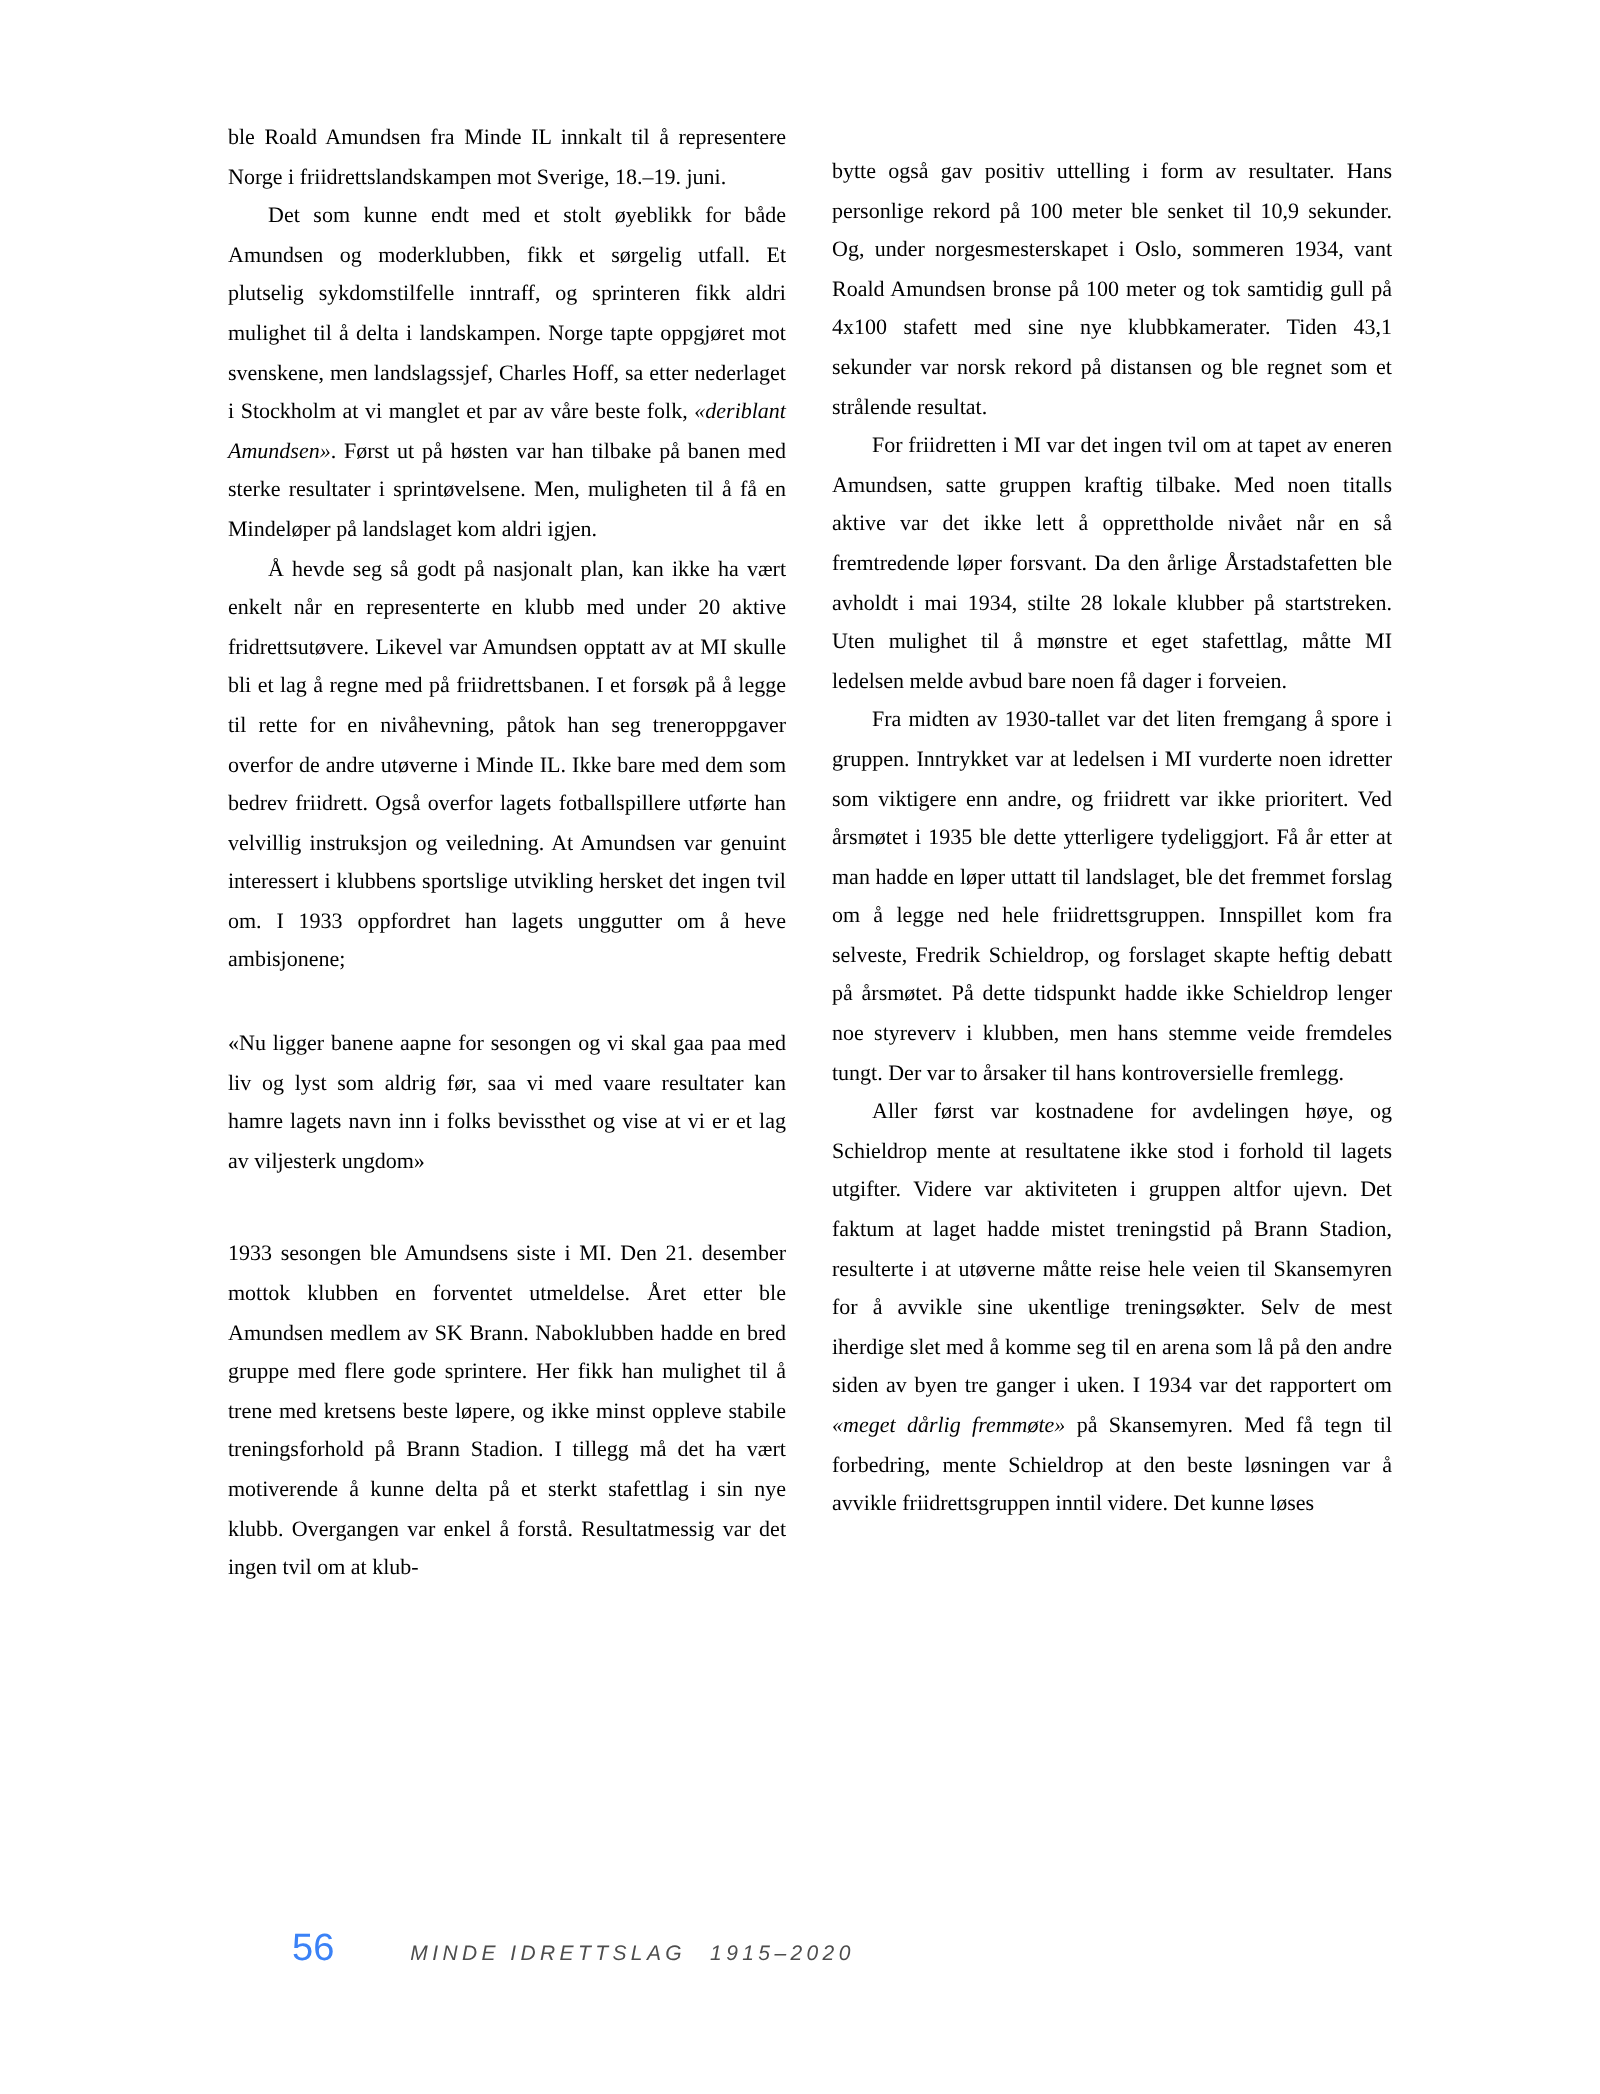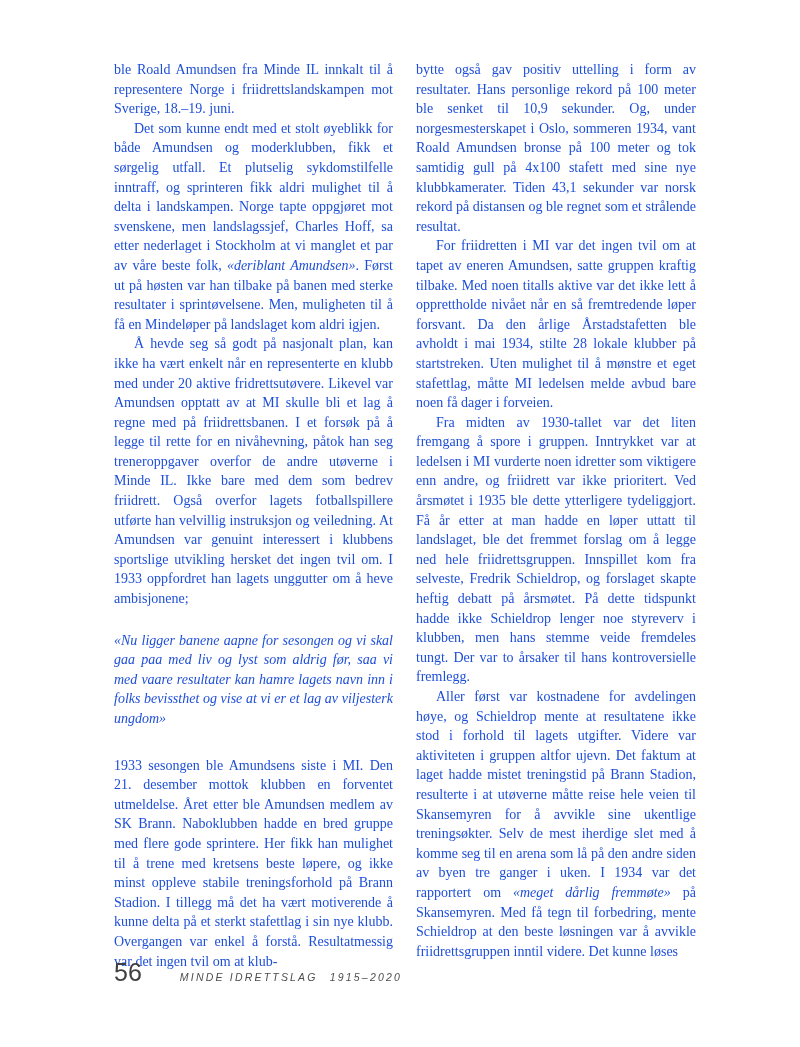--- a/index.html
+++ b/index.html
@@ -11,45 +11,45 @@
     position: relative;
     width: 800px;
     height: 1047px;
     background: #ffffff;
     overflow: hidden;
     font-family: "Liberation Serif", "DejaVu Serif", serif;
   }
   .column {
     position: absolute;
     top: 60px;
-    color: #1d4ed8;
-    font-size: 14px;
+    color: #000000;
+    font-size: 11px;
     line-height: 19.6px;
     text-align: justify;
   }
   #left-col  { left: 114px; width: 279px; }
-  #right-col { left: 416px; width: 280px; }
+  #right-col { left: 416px; width: 280px; margin-top: 17px; }
   .column p { margin: 0; }
   .column p.indent { text-indent: 20px; }
   .block-quote {
-    font-style: italic;
     margin: 22px 0 27px 0 !important;
   }
   .inline-italic { font-style: italic; }
   #footer {
     position: absolute;
     left: 114px;
     top: 951px;
     display: flex;
     align-items: baseline;
     font-family: "Liberation Sans", "DejaVu Sans", sans-serif;
   }
   .page-number {
-    font-size: 25px;
-    color: #404040;
+    font-size: 19px;
+    color: #3b82f6;
+    margin-left: 32px;
   }
   .book-title, .book-years {
     font-size: 10.5px;
     letter-spacing: 2.2px;
     color: #4d4d4d;
     font-style: italic;
   }
   .book-title { margin-left: 38px; }
   .book-years { margin-left: 12px; margin-top: 20px; }
 </style>

